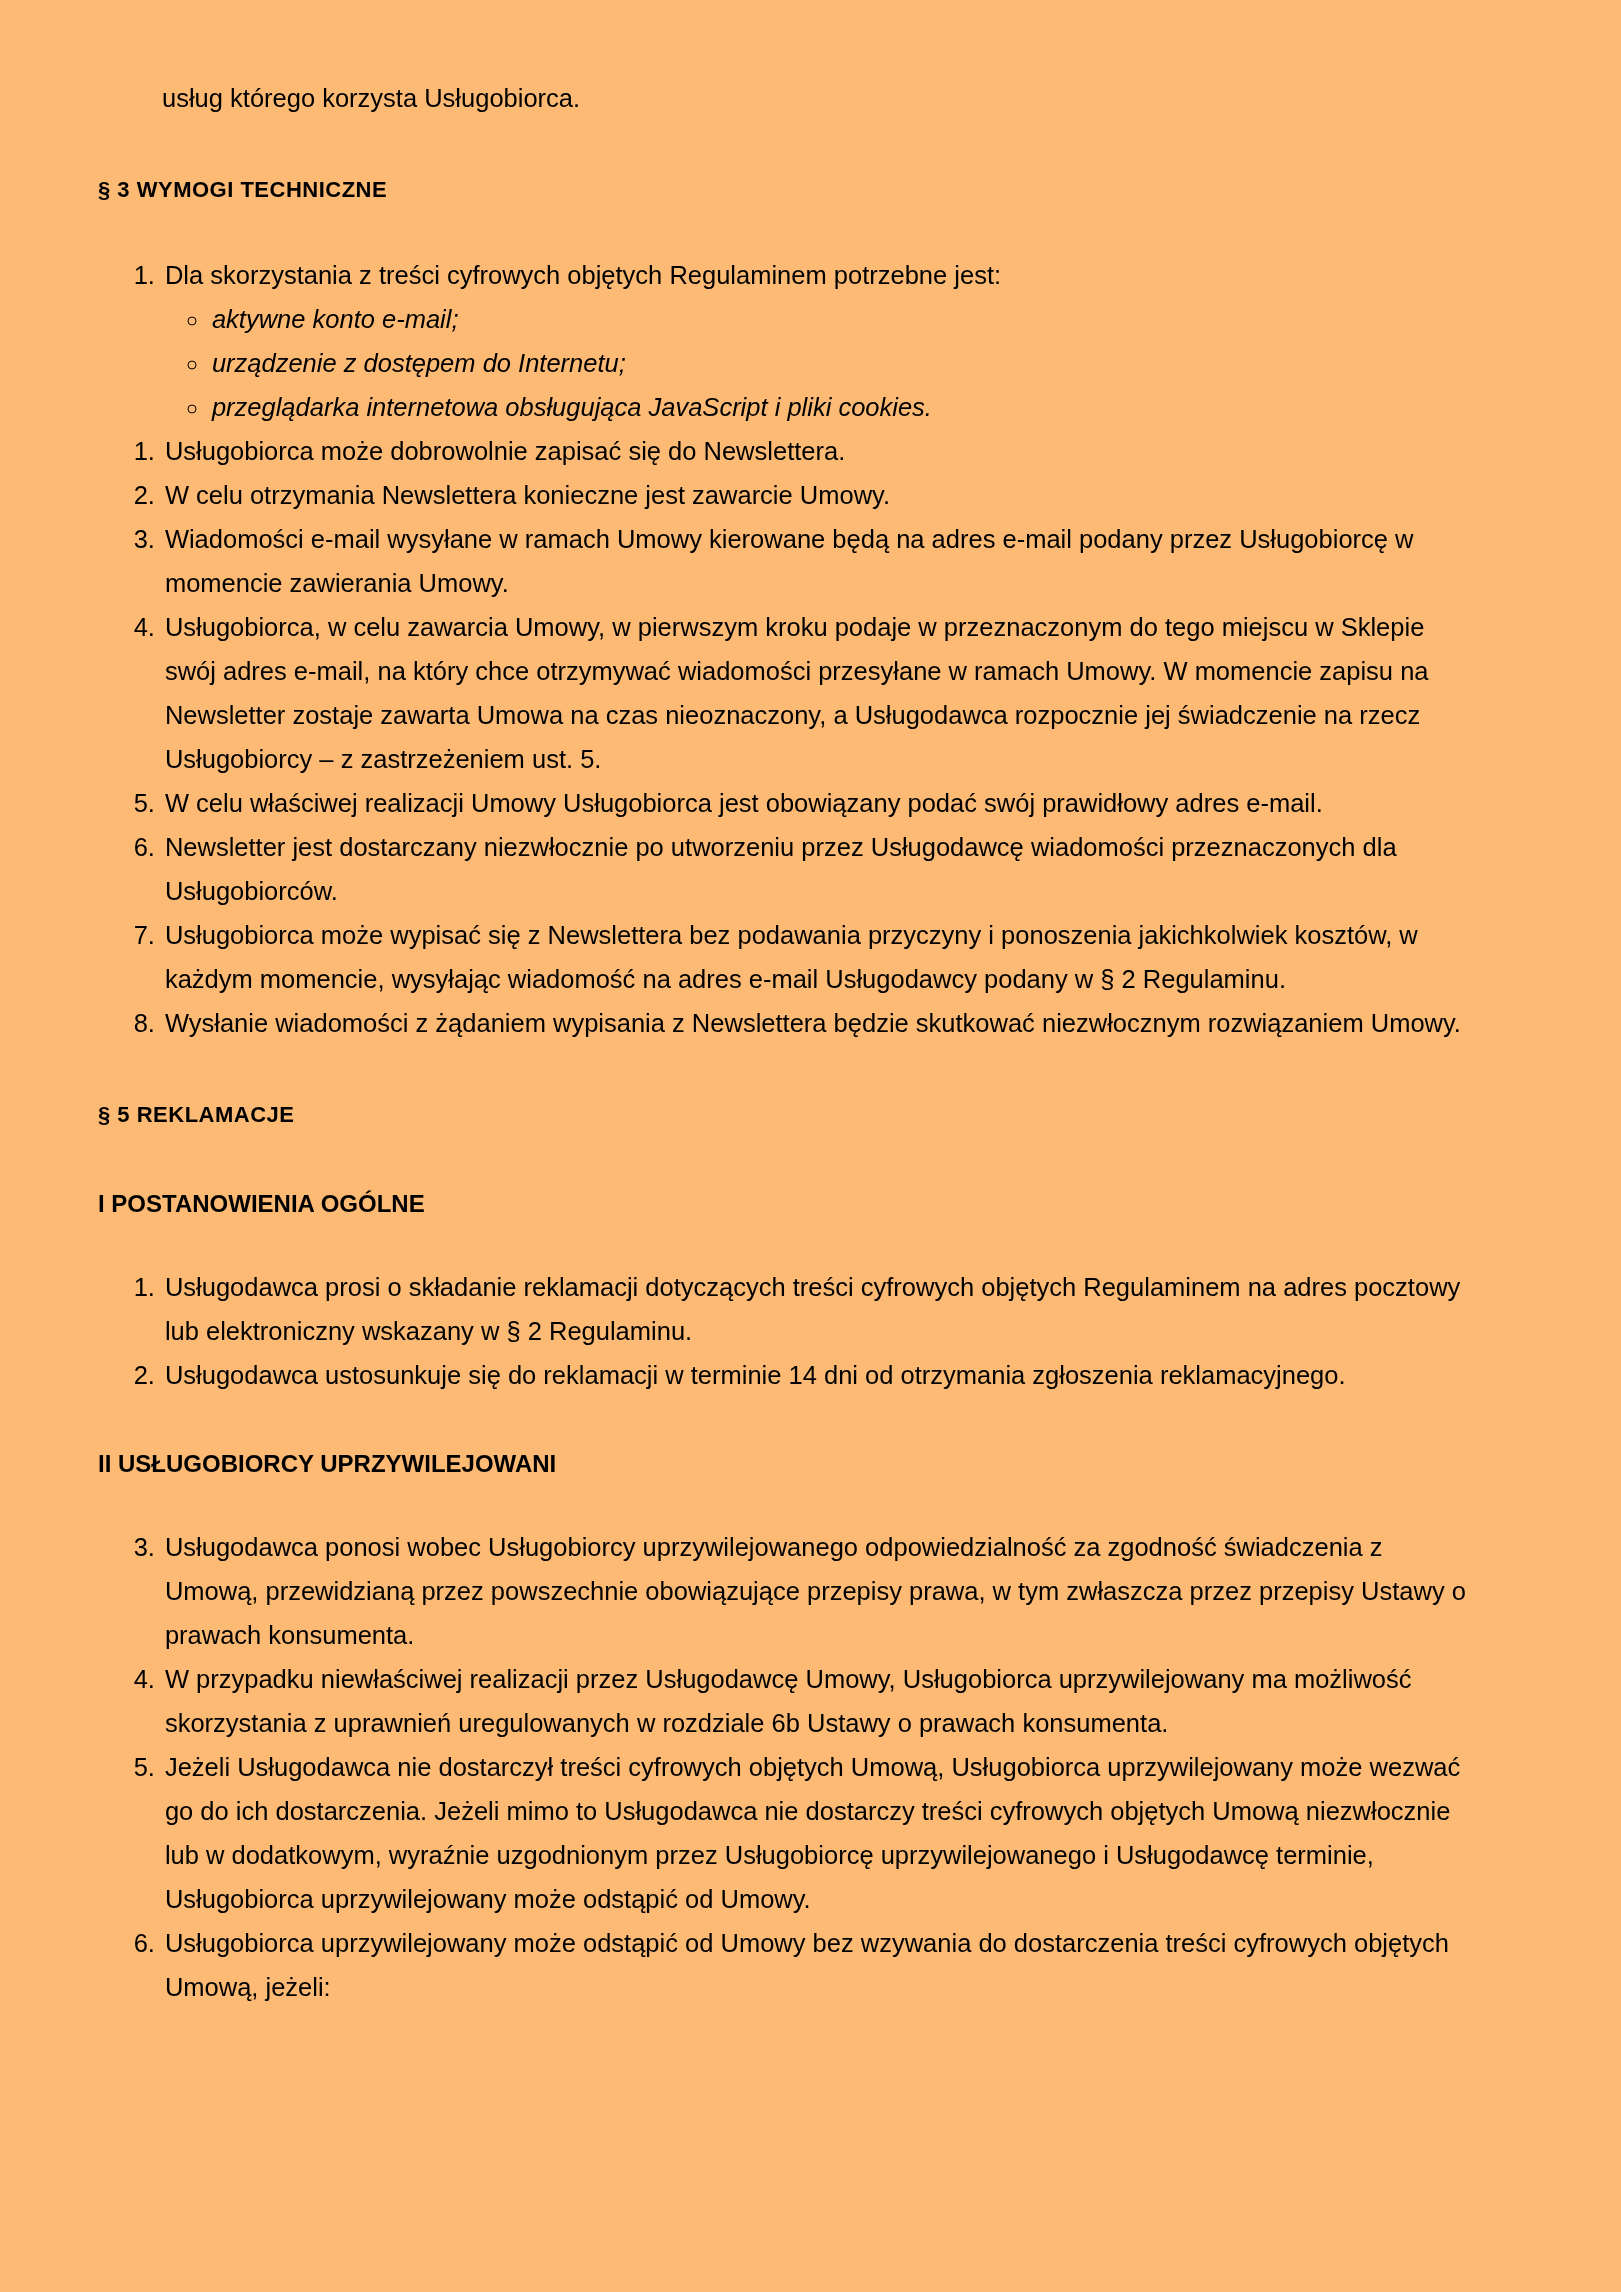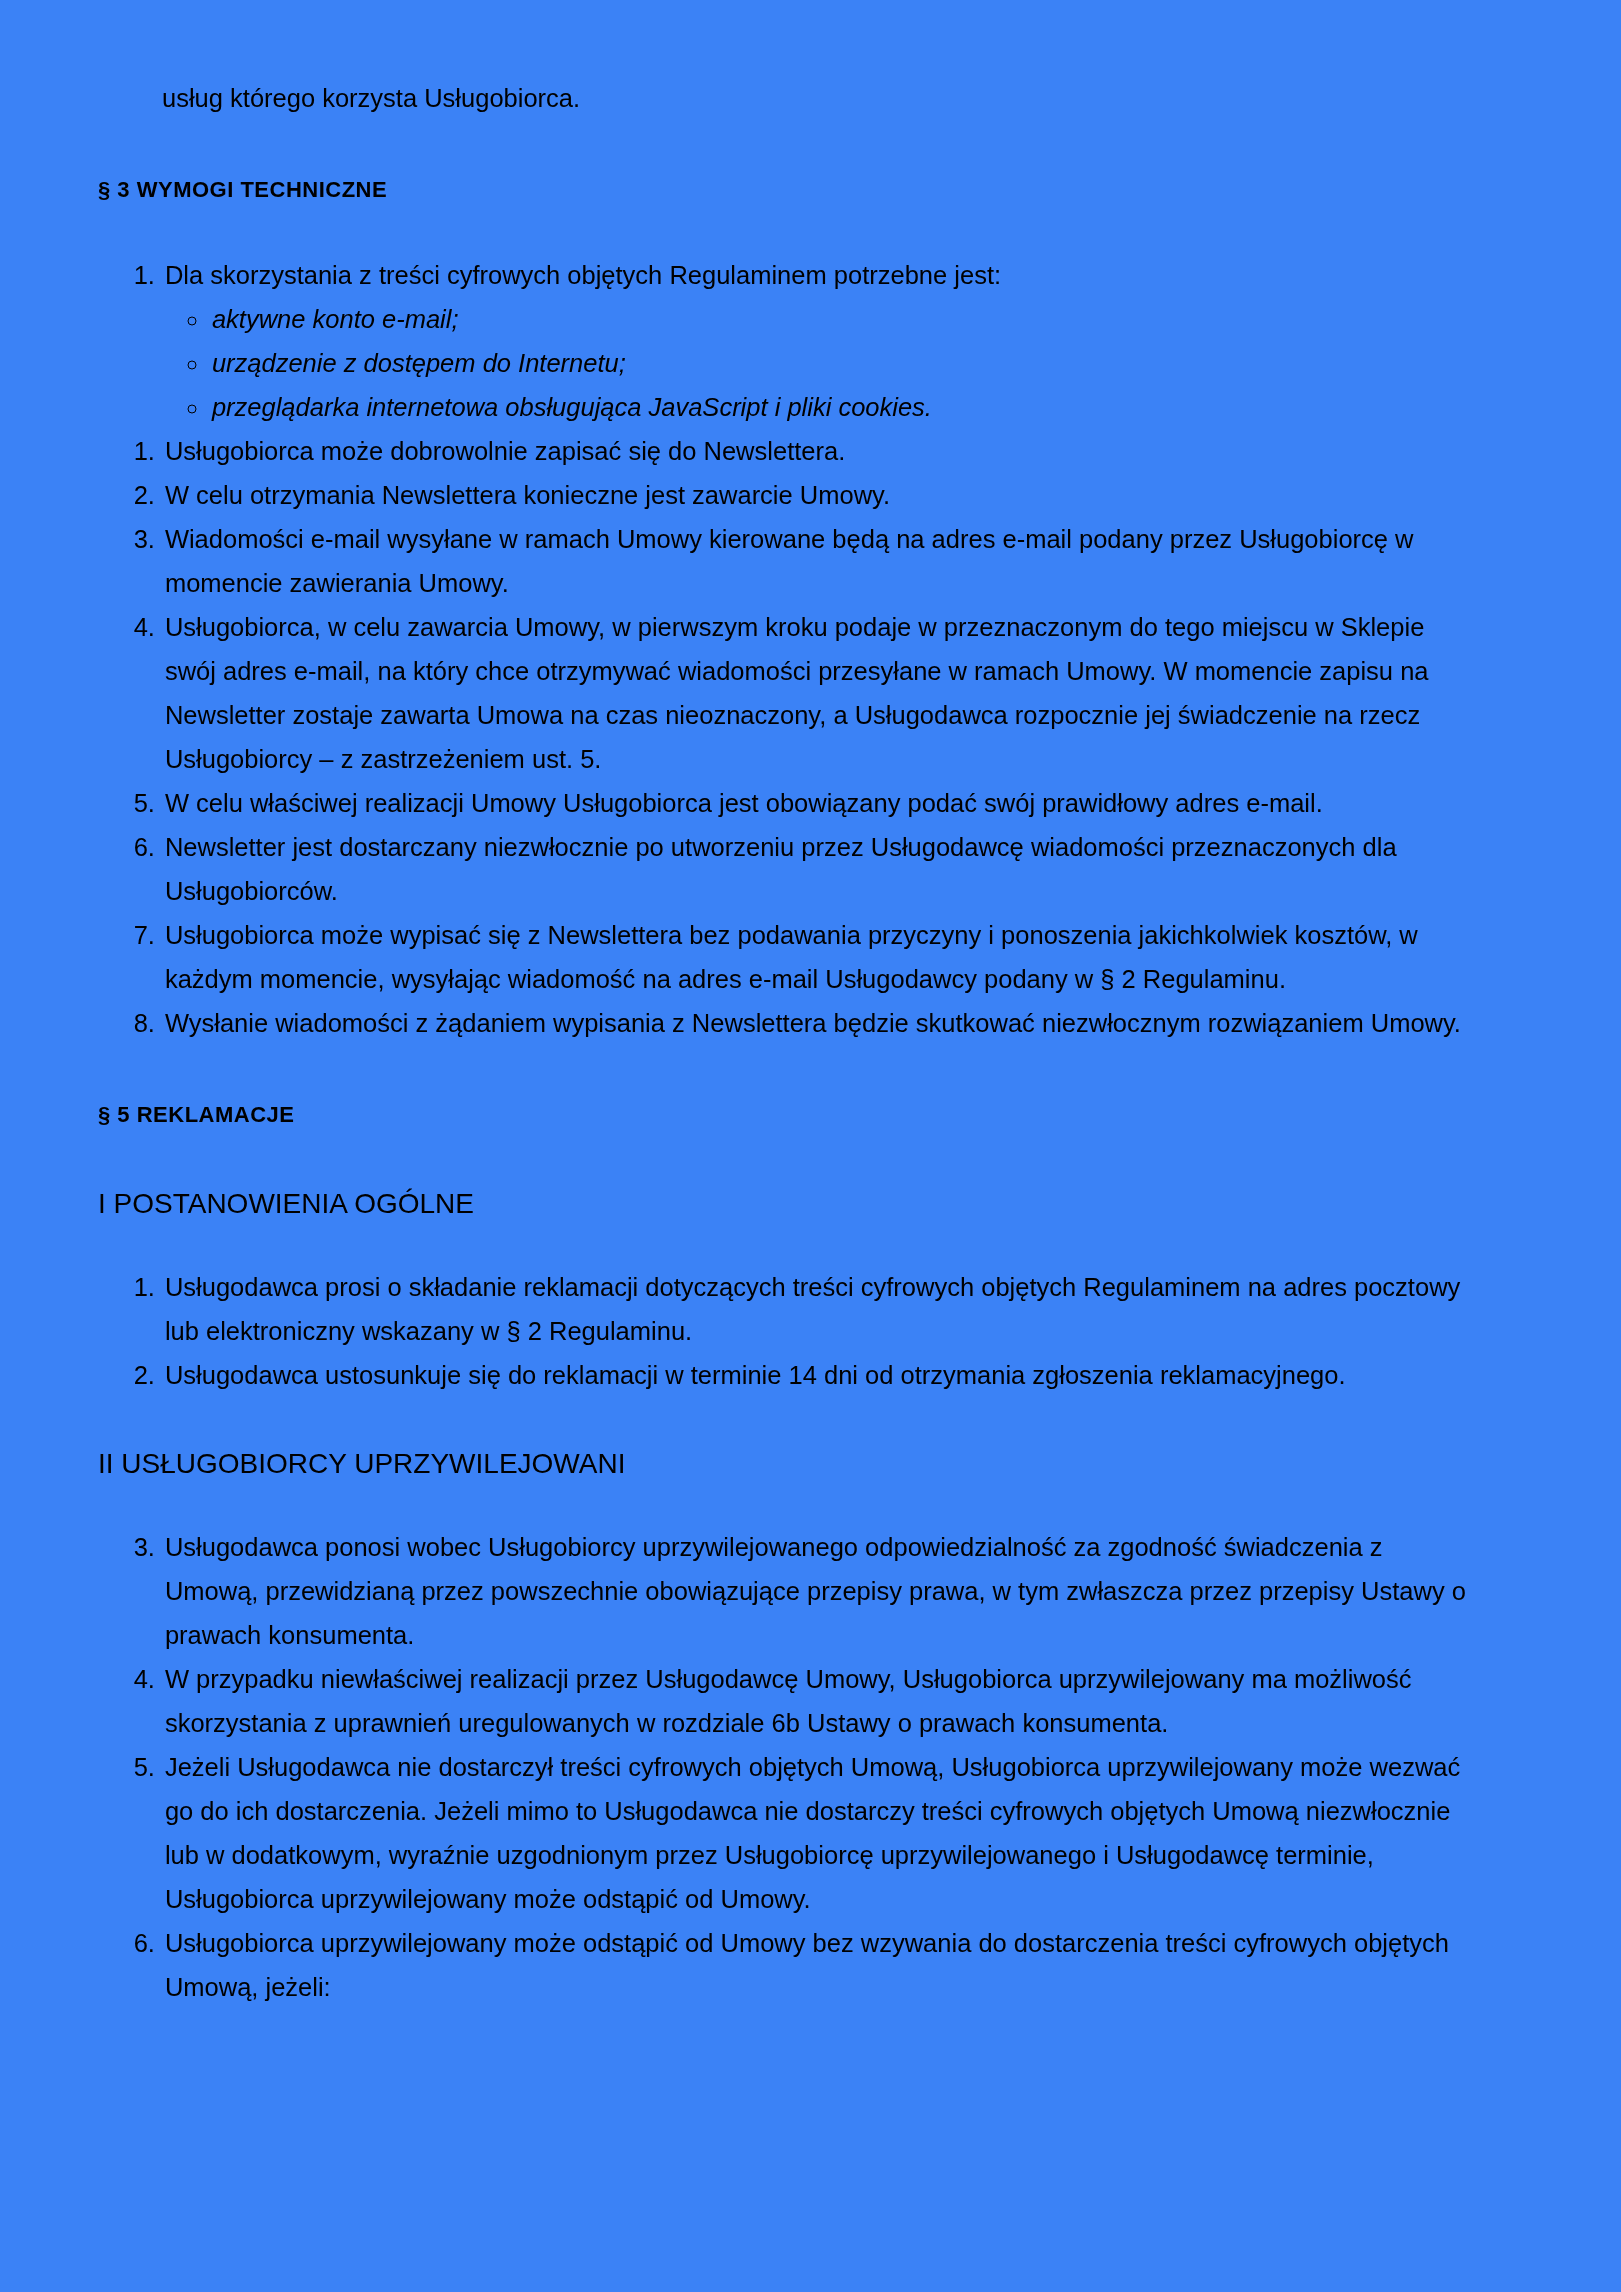--- a/index.html
+++ b/index.html
@@ -4,41 +4,41 @@
 <style>
   html, body {
     margin: 0;
     padding: 0;
     background: #ffffff;
   }
   .page {
     width: 1621px;
     min-height: 2293px;
     box-sizing: border-box;
-    background: #3b82f6;
+    background: #fdba74;
     color: #000000;
     font-family: "Liberation Sans", sans-serif;
     font-size: 25.5px;
     line-height: 44px;
     padding: 76px 145px 59px 98px;
   }
   .cont-line {
     margin: 0 0 0 64px;
   }
   h2 {
     font-size: 22px;
     line-height: 45px;
     font-weight: bold;
     margin: 47px 0 41px 0;
     letter-spacing: 0.5px;
   }
   h3 {
-    font-size: 28px;
+    font-size: 24px;
     line-height: 44px;
-    font-weight: normal;
+    font-weight: bold;
     margin: 45px 0 39px 0;
   }
   ol.num-list {
     margin: 0;
     padding: 0 0 0 64px;
     list-style: decimal;
   }
   ol.num-list > li {
     padding-left: 2.9px;
   }

